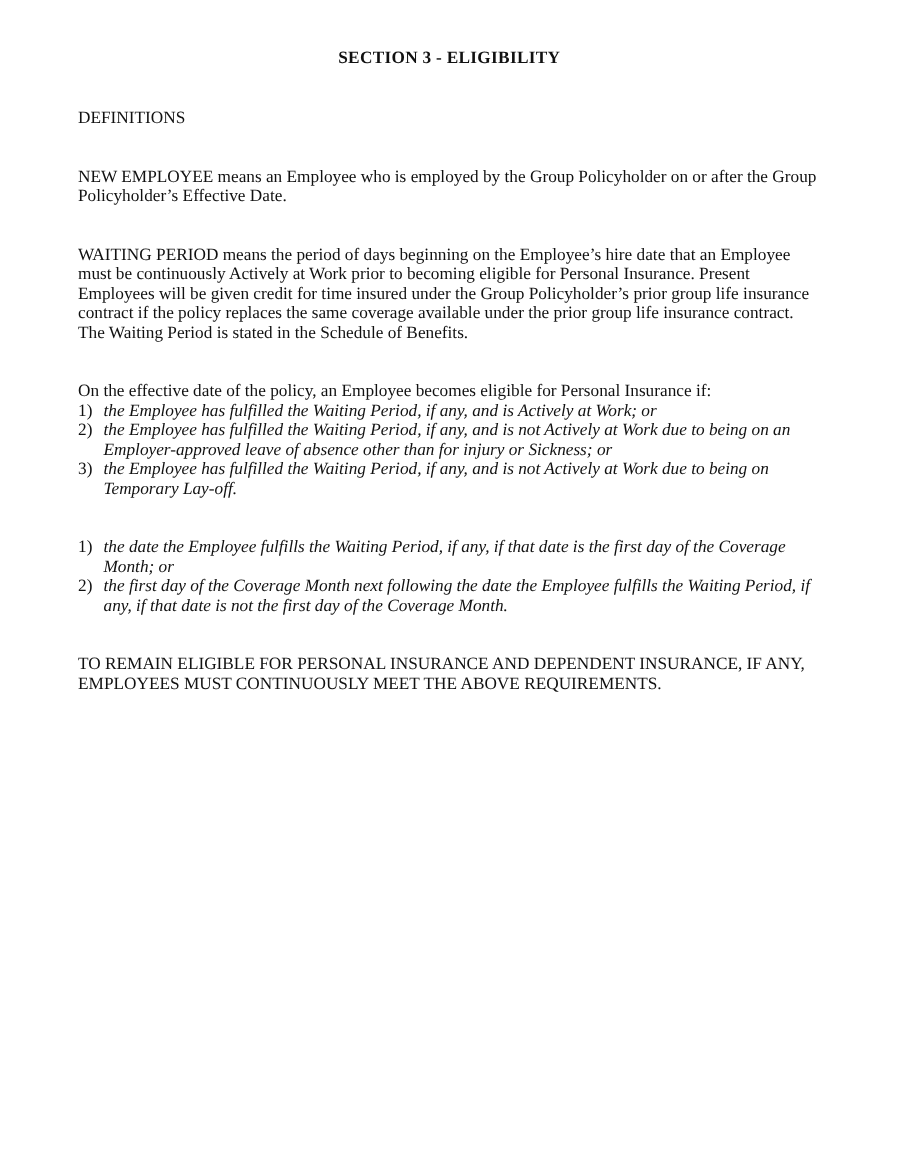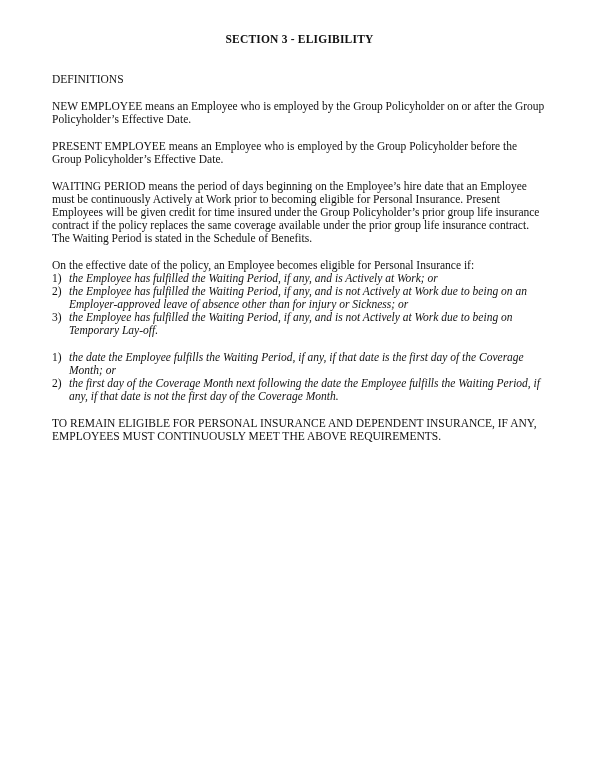--- a/index.html
+++ b/index.html
@@ -26,21 +26,21 @@
     right: 53px;
   }
   .doc-title {
     font-weight: bold;
     text-align: center;
     margin: 0 0 27px 0;
     font-size: 11.5px;
     letter-spacing: 0.2px;
   }
   .para {
-    margin: 14px 0;
+    margin: 26px 0;
     text-align: left;
   }
   .para.first {
     margin-top: 0;
   }
   .list {
     margin: 0;
   }
   .list-item {
     display: flex;
@@ -82,21 +82,20 @@
 
 <div class="page">
   <div class="content">
 
     <div class="doc-title">SECTION 3 - ELIGIBILITY</div>
 
     <div class="para first">DEFINITIONS</div>
 
     <div class="para">NEW EMPLOYEE means an Employee who is employed by the Group Policyholder on or after the Group Policyholder’s Effective Date.</div>
 
-    <div class="para">PRESENT EMPLOYEE means an Employee who is employed by the Group Policyholder before the Group Policyholder’s Effective Date.</div>
 
     <div class="para">WAITING PERIOD means the period of days beginning on the Employee’s hire date that an Employee must be continuously Actively at Work prior to becoming eligible for Personal Insurance. Present Employees will be given credit for time insured under the Group Policyholder’s prior group life insurance contract if the policy replaces the same coverage available under the prior group life insurance contract. The Waiting Period is stated in the Schedule of Benefits.</div>
 
     <div class="para">
       <div>On the effective date of the policy, an Employee becomes eligible for Personal Insurance if:</div>
       <div class="list">
         <div class="list-item">
           <span class="list-num">1)</span>
           <span class="list-text">the Employee has fulfilled the Waiting Period, if any, and is Actively at Work; or</span>
         </div>

